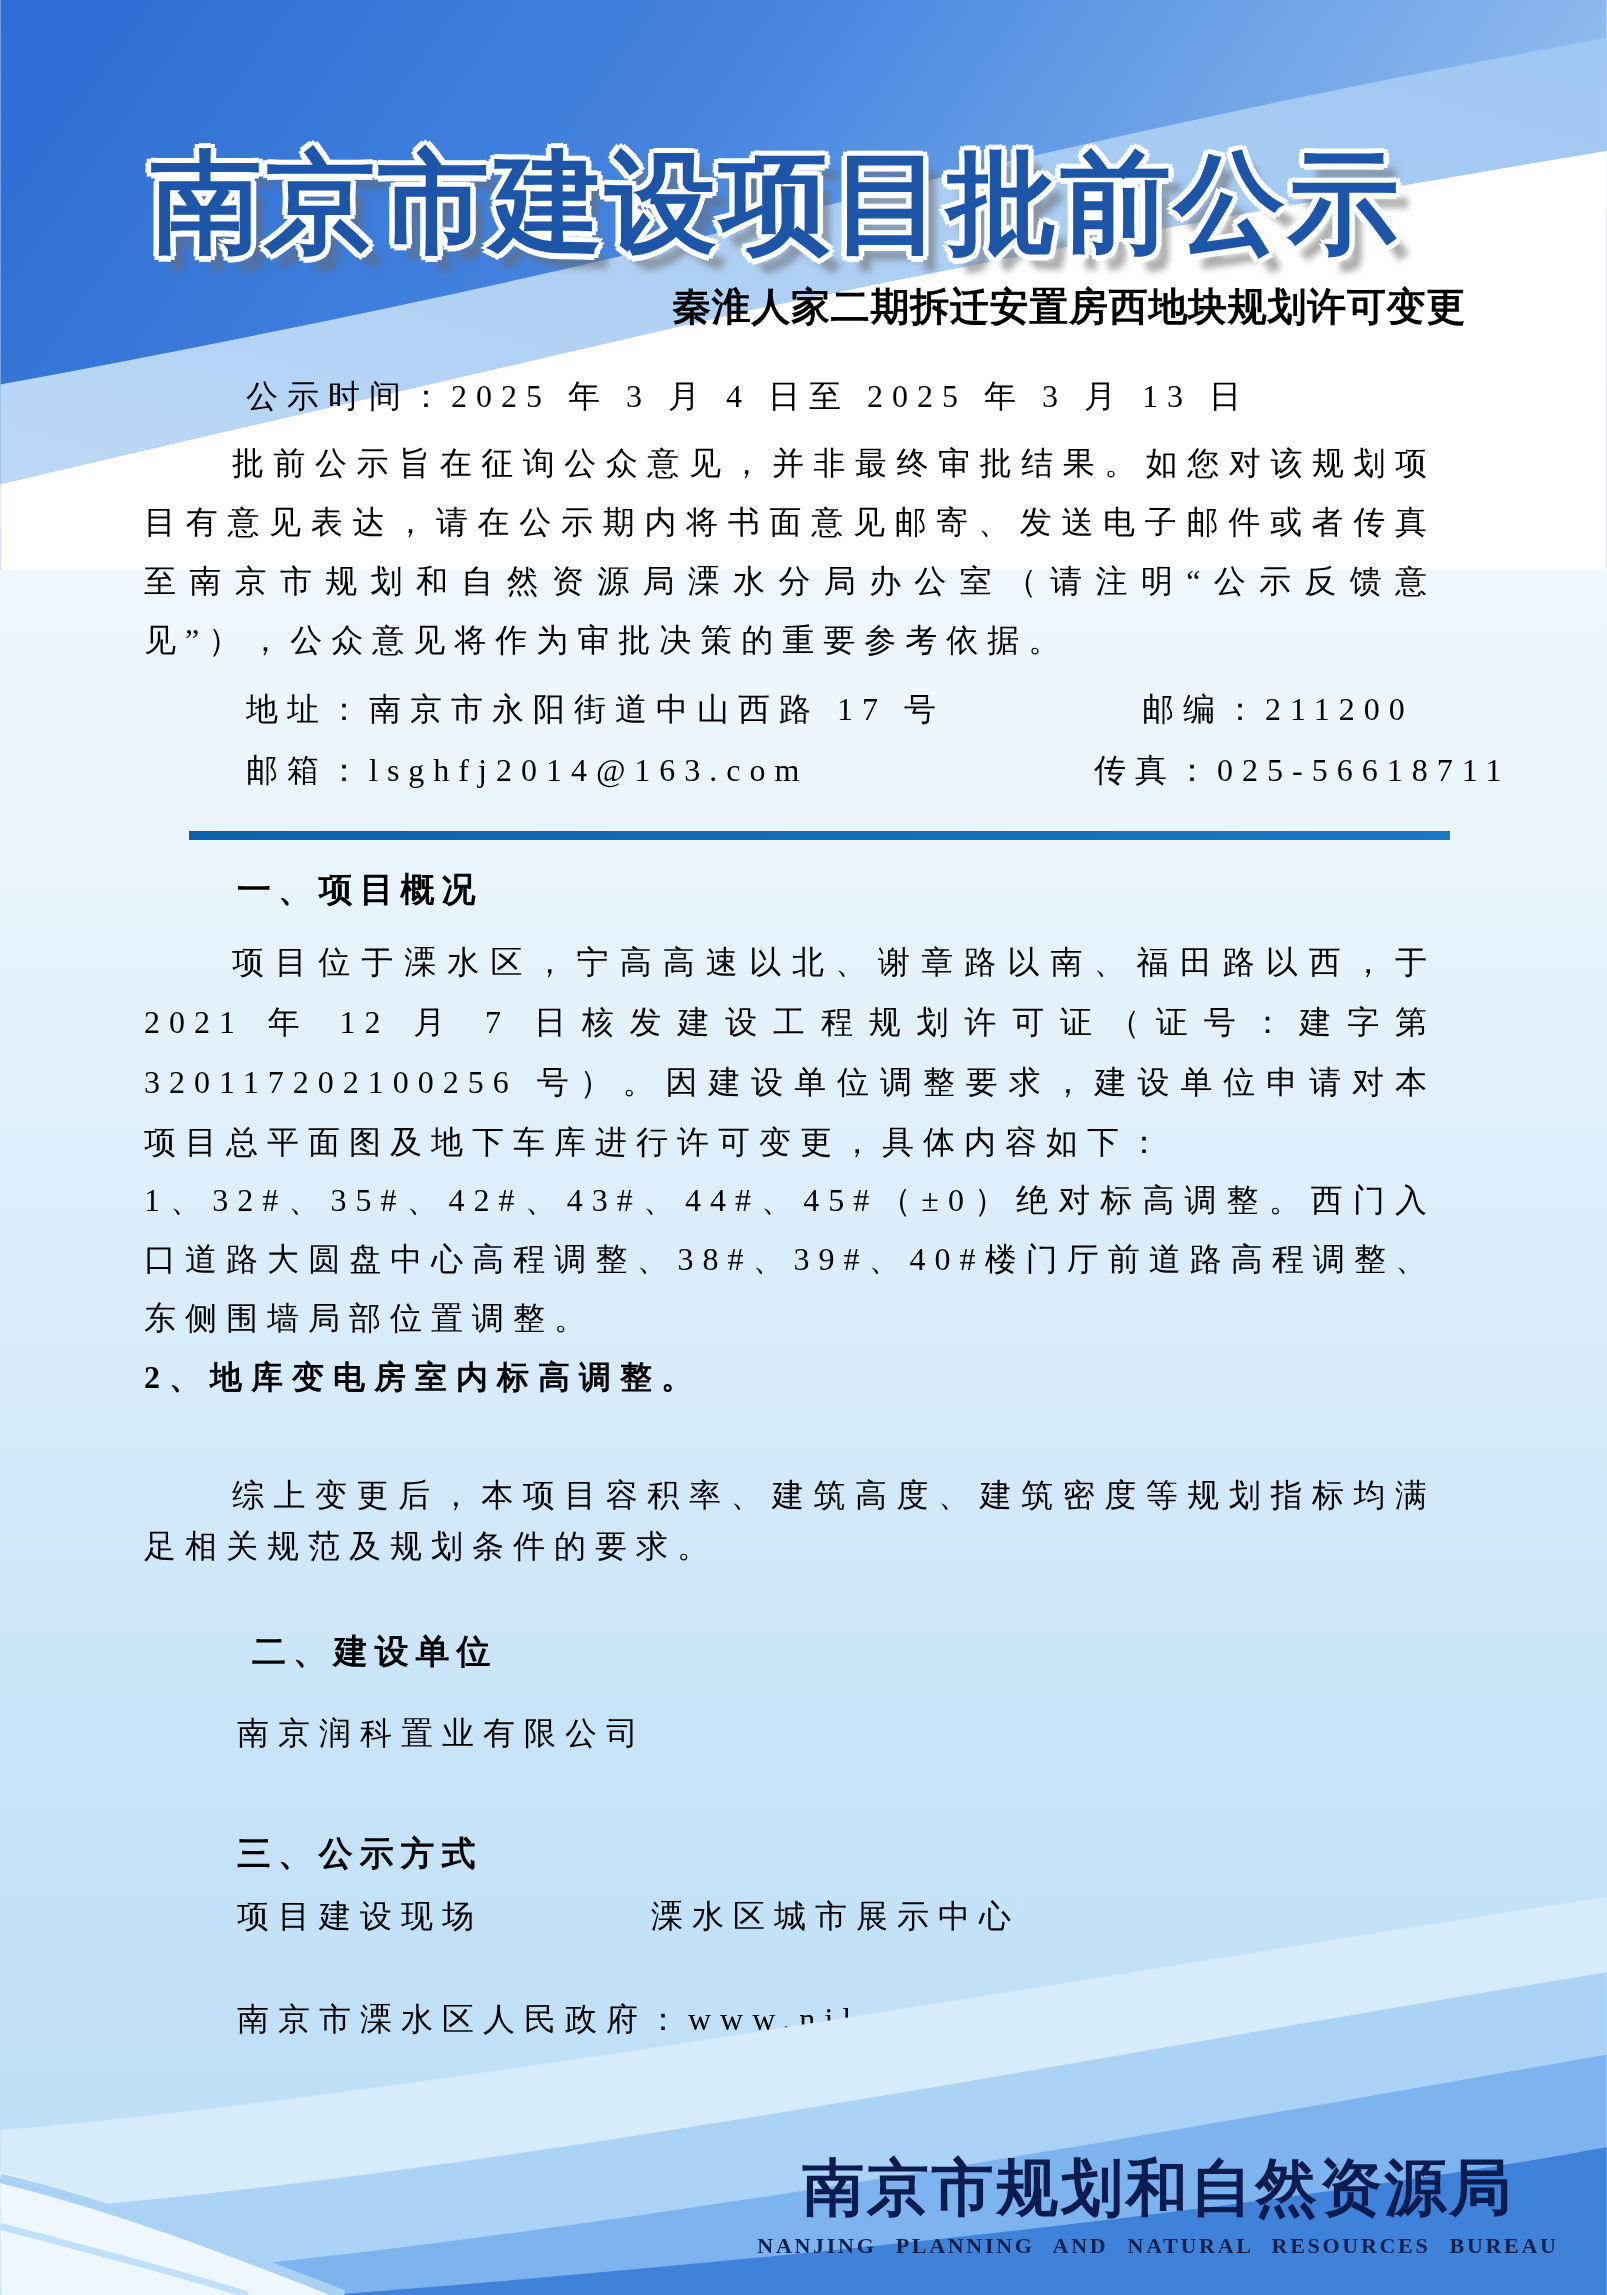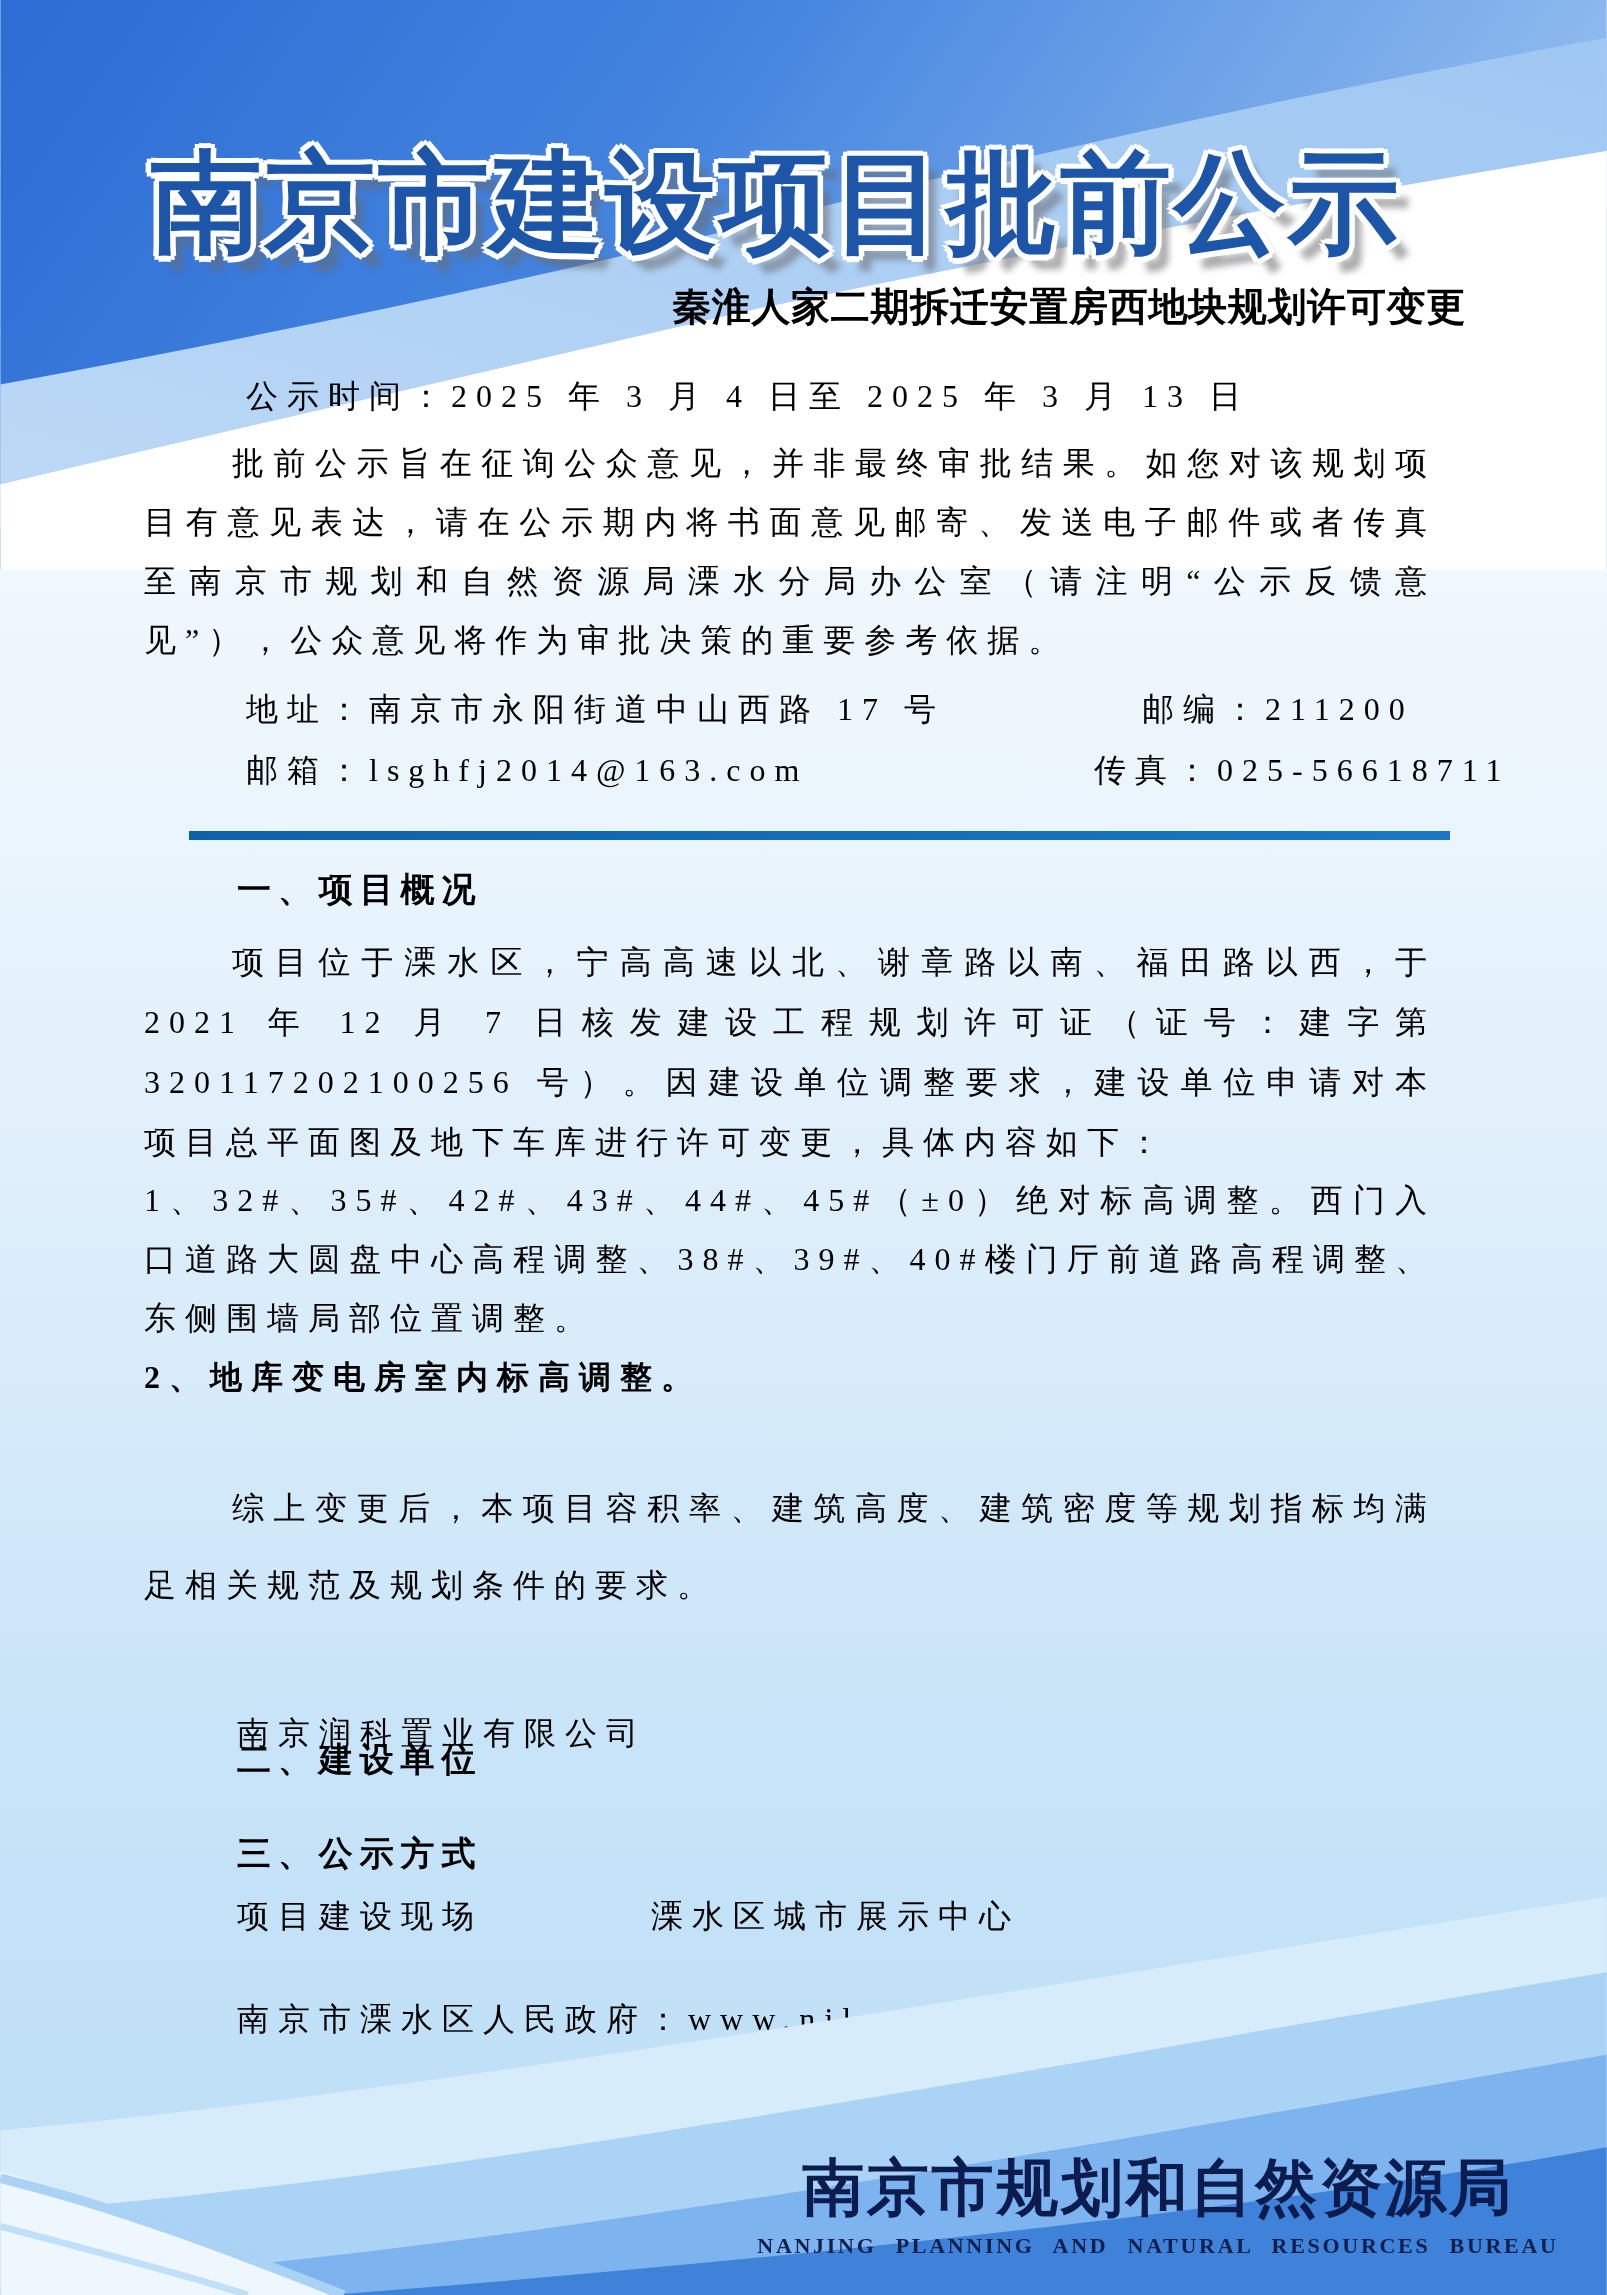--- a/index.html
+++ b/index.html
@@ -109,23 +109,23 @@
   <div class="abs divider"></div>
 
   <div class="abs heading" style="top:870px;">一、项目概况</div>
 
   <div class="abs bt para indent" style="top:932px;line-height:60px;">项目位于溧水区，宁高高速以北、谢章路以南、福田路以西，于 2021 年 12 月 7 日核发建设工程规划许可证（证号：建字第 320117202100256 号）。因建设单位调整要求，建设单位申请对本项目总平面图及地下车库进行许可变更，具体内容如下：</div>
 
   <div class="abs bt para" style="top:1171px;line-height:59px;">1、32#、35#、42#、43#、44#、45#（±0）绝对标高调整。西门入口道路大圆盘中心高程调整、38#、39#、40#楼门厅前道路高程调整、东侧围墙局部位置调整。</div>
 
   <div class="abs bt para" style="top:1348px;line-height:59px;font-weight:bold;">2、地库变电房室内标高调整。</div>
 
-  <div class="abs bt para indent" style="top:1470px;line-height:77px;">综上变更后，本项目容积率、建筑高度、建筑密度等规划指标均满足相关规范及规划条件的要求。</div>
+  <div class="abs bt para indent" style="top:1470px;line-height:51px;">综上变更后，本项目容积率、建筑高度、建筑密度等规划指标均满足相关规范及规划条件的要求。</div>
 
-  <div class="abs heading" style="top:1740px;">二、建设单位</div>
+  <div class="abs heading" style="top:1632px;margin-left:15px;">二、建设单位</div>
   <div class="abs bt row" style="top:1712px;left:237px;width:1213px;">
     <span>南京润科置业有限公司</span>
   </div>
 
   <div class="abs heading" style="top:1834px;">三、公示方式</div>
   <div class="abs bt row" style="top:1895px;left:237px;width:1213px;">
     <span>项目建设现场</span>
     <span class="abs" style="left:414px;">溧水区城市展示中心</span>
   </div>
   <div class="abs bt row" style="top:1955px;left:237px;width:1213px;margin-top:43px;">

